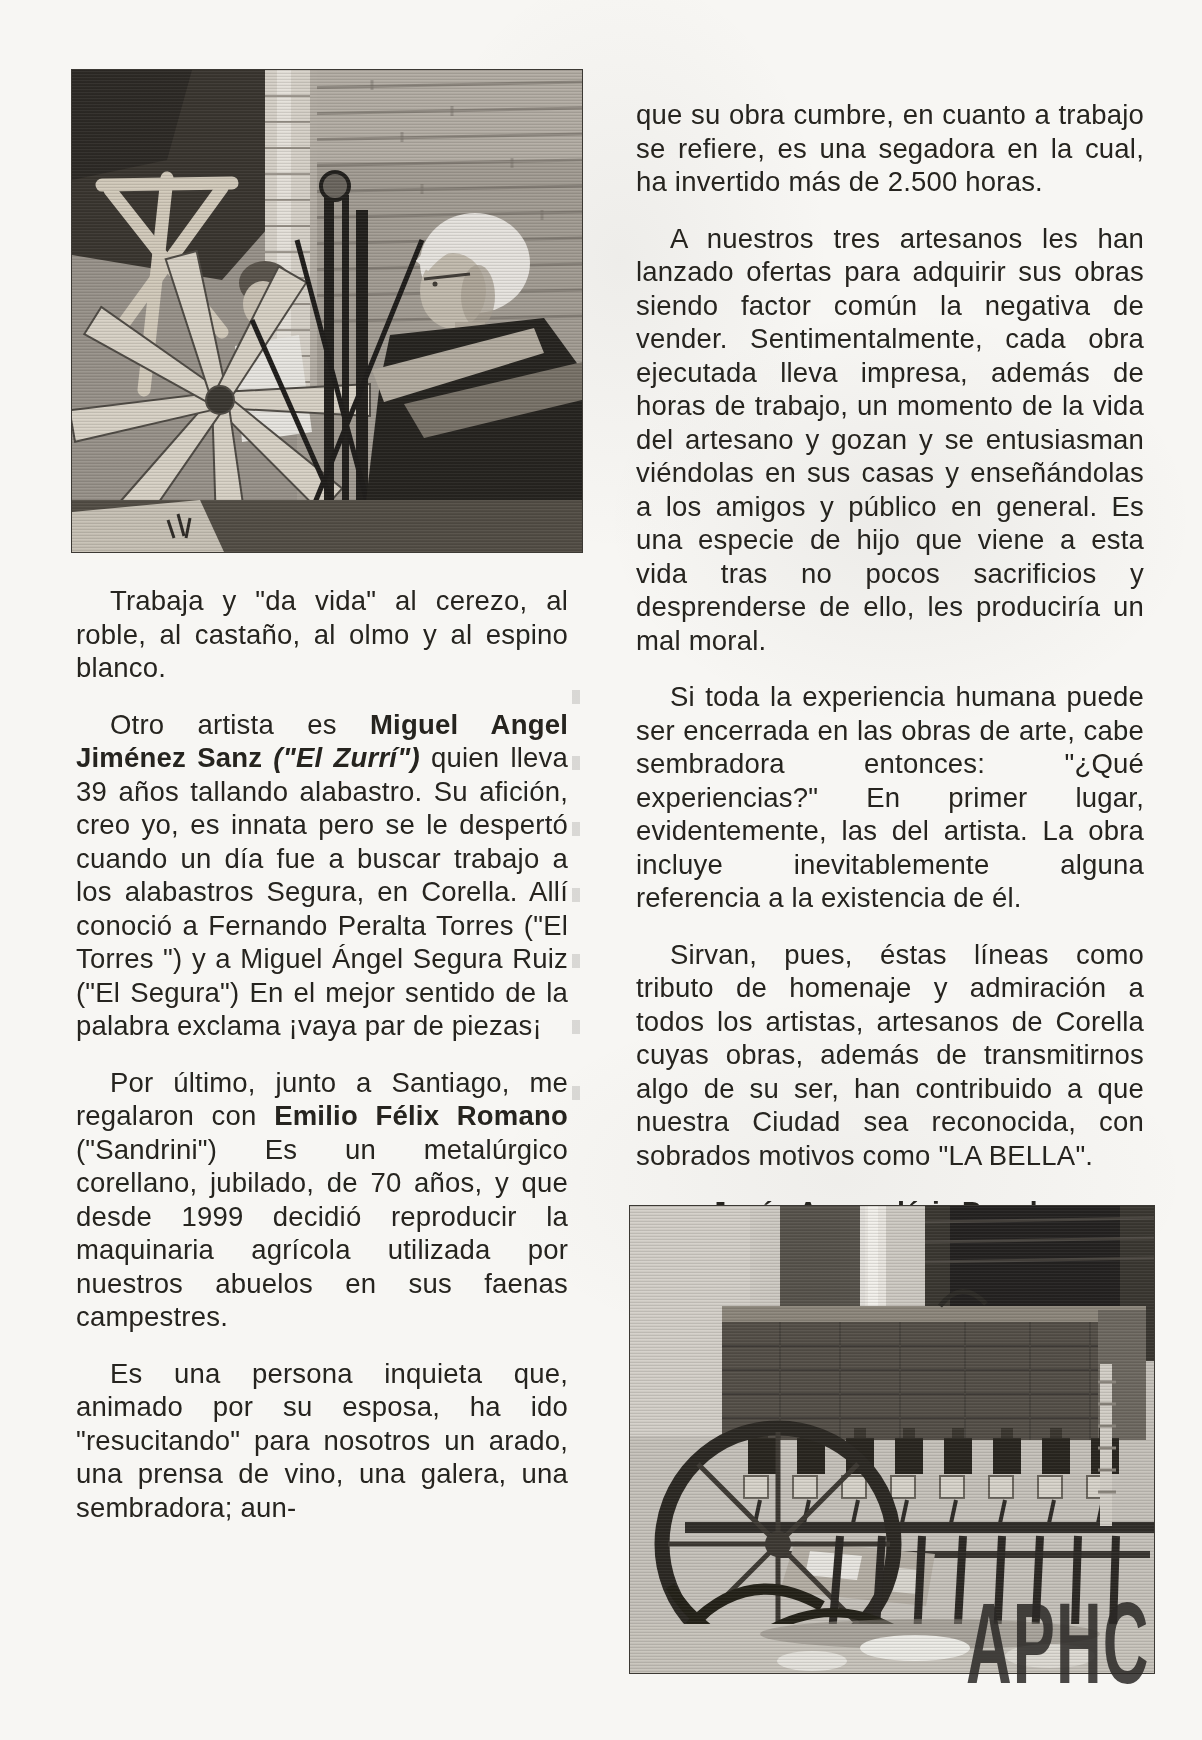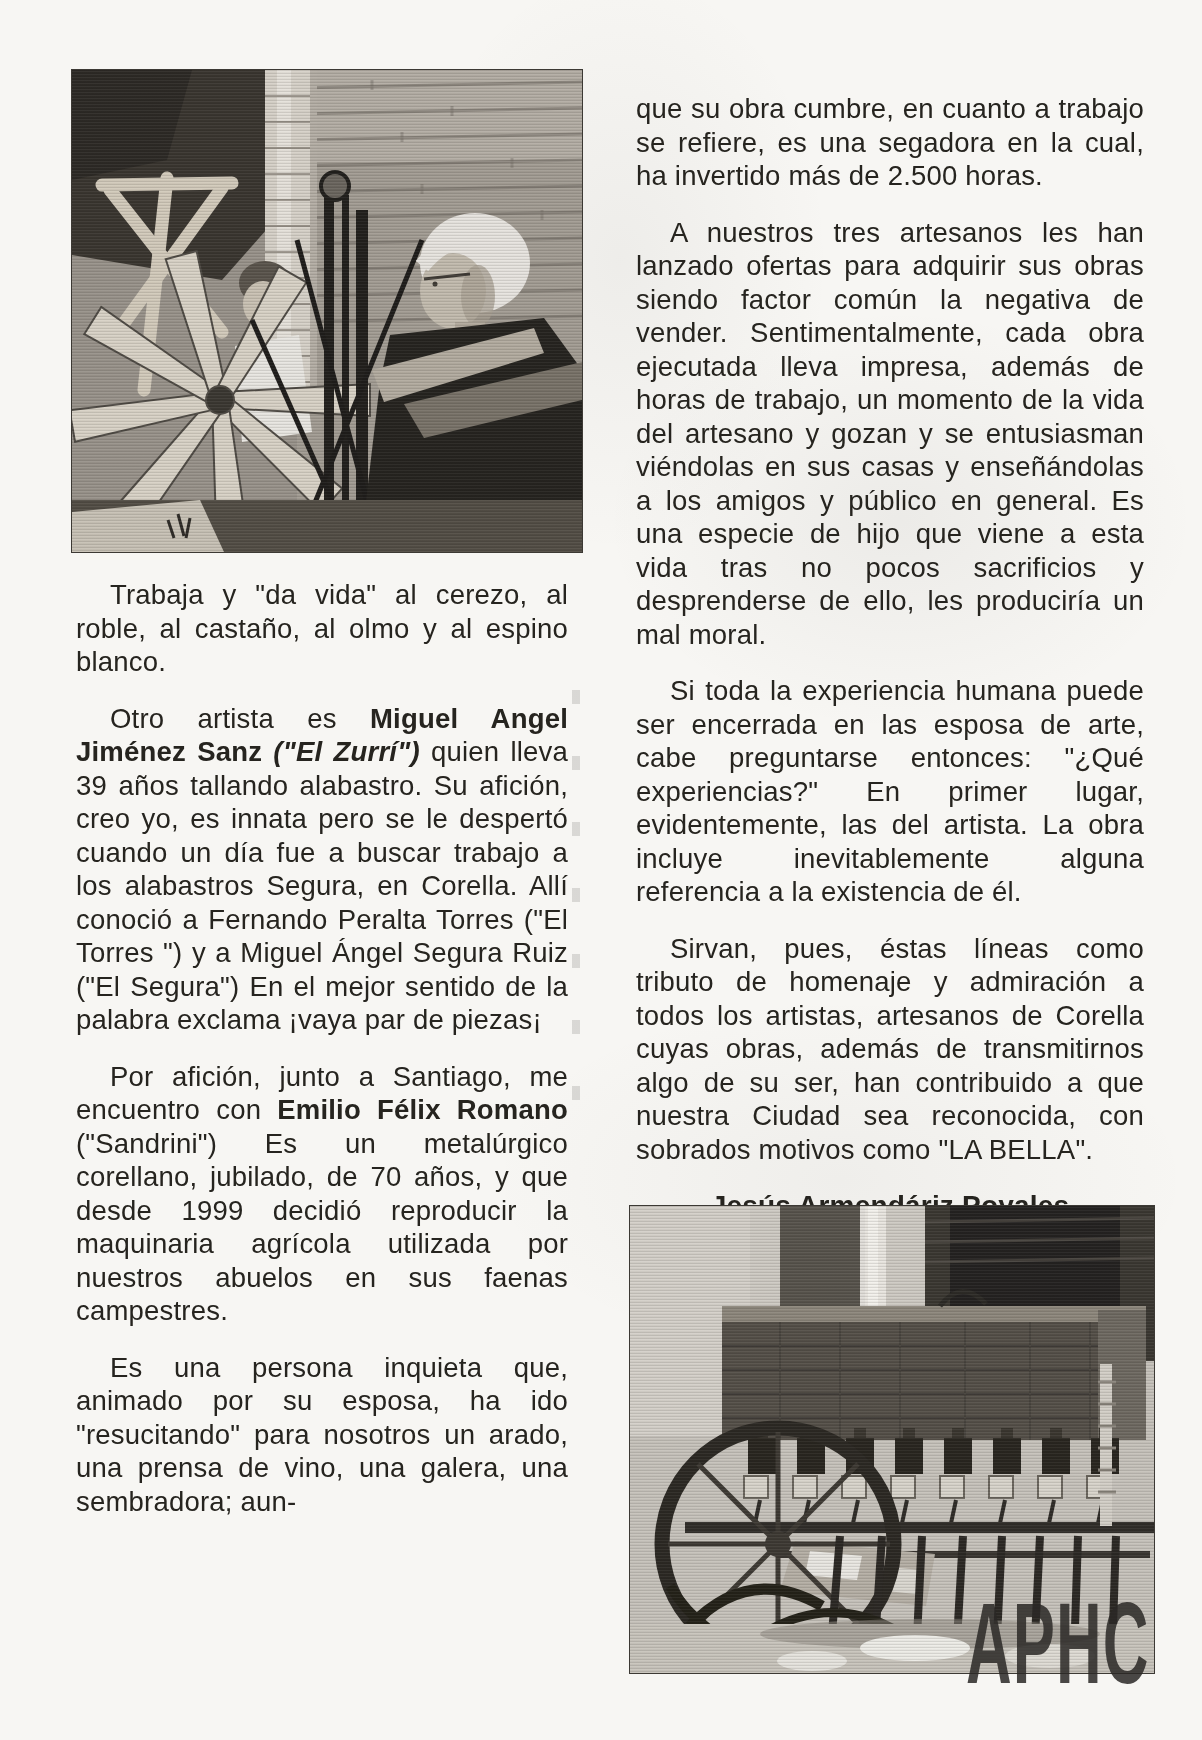--- a/index.html
+++ b/index.html
@@ -34,21 +34,21 @@
       rgba(25,23,20,0.03) 2px, rgba(25,23,20,0.03) 3px);
   }
   .col{
     position:absolute;
     font-size:27.5px;line-height:33.5px;
     text-align:justify;
     letter-spacing:0.2px;
   }
   .col-left{left:76px;top:574px;width:492px;}
   .col-right{left:636px;top:88px;width:508px;}
-  .para{margin:4px 0 23px 0;}
+  .para{margin:10px 0 23px 0;}
   .para.indent{text-indent:34px;}
   .b{font-weight:bold;}
   .i{font-style:italic;}
   .signature{
     margin:6px 0 0 0;
     font-weight:bold;
     text-align:center;
     text-indent:0;
     font-size:28px;
   }
@@ -178,28 +178,28 @@
         <line x1="118" y1="448" x2="114" y2="468"></line>
         <line x1="96" y1="450" x2="102" y2="468"></line>
       </g>
     </svg>
     <div class="scanlines"></div>
   </div>
 
   <div class="col col-left">
     <p class="para indent"><span>Trabaja y "da vida" al cerezo, al roble, al castaño, al olmo y al espino blanco.</span></p>
     <p class="para indent"><span>Otro artista es </span><span class="b">Miguel Angel Jiménez Sanz</span><span> </span><span class="b i">("El Zurrí")</span><span> quien lleva 39 años tallando alabastro. Su afición, creo yo, es innata pero se le despertó cuando un día fue a buscar trabajo a los alabastros Segura, en Corella. Allí conoció a Fernando Peralta Torres ("El Torres ") y a Miguel Ángel Segura Ruiz ("El Segura") En el mejor sentido de la palabra exclama ¡vaya par de piezas¡</span></p>
-    <p class="para indent"><span>Por afición, junto a Santiago, me encuentro con </span><span class="b">Emilio Félix Romano</span><span> ("Sandrini") Es un metalúrgico corellano, jubilado, de 70 años, y que desde 1999 decidió reproducir la maquinaria agrícola utilizada por nuestros abuelos en sus faenas campestres.</span></p>
+    <p class="para indent"><span>Por último, junto a Santiago, me regalaron con </span><span class="b">Emilio Félix Romano</span><span> ("Sandrini") Es un metalúrgico corellano, jubilado, de 70 años, y que desde 1999 decidió reproducir la maquinaria agrícola utilizada por nuestros abuelos en sus faenas campestres.</span></p>
     <p class="para indent"><span>Es una persona inquieta que, animado por su esposa, ha ido "resucitando" para nosotros un arado, una prensa de vino, una galera, una sembradora; aun-</span></p>
   </div>
 
   <div class="col col-right">
     <p class="para"><span>que su obra cumbre, en cuanto a trabajo se refiere, es una segadora en la cual, ha invertido más de 2.500 horas.</span></p>
     <p class="para indent"><span>A nuestros tres artesanos les han lanzado ofertas para adquirir sus obras siendo factor común la negativa de vender. Sentimentalmente, cada obra ejecutada lleva impresa, además de horas de trabajo, un momento de la vida del artesano y gozan y se entusiasman viéndolas en sus casas y enseñándolas a los amigos y público en general. Es una especie de hijo que viene a esta vida tras no pocos sacrificios y desprenderse de ello, les produciría un mal moral.</span></p>
-    <p class="para indent"><span>Si toda la experiencia humana puede ser encerrada en las esposa de arte, cabe preguntarse entonces: "¿Qué experiencias?" En primer lugar, evidentemente, las del artista. La obra incluye inevitablemente alguna referencia a la existencia de él.</span></p>
+    <p class="para indent"><span>Si toda la experiencia humana puede ser encerrada en las obras de arte, cabe sembradora entonces: "¿Qué experiencias?" En primer lugar, evidentemente, las del artista. La obra incluye inevitablemente alguna referencia a la existencia de él.</span></p>
     <p class="para indent"><span>Sirvan, pues, éstas líneas como tributo de homenaje y admiración a todos los artistas, artesanos de Corella cuyas obras, además de transmitirnos algo de su ser, han contribuido a que nuestra Ciudad sea reconocida, con sobrados motivos como "LA BELLA".</span></p>
     <p class="signature">Jesús Armendáriz Poyales</p>
   </div>
 
   <div class="bleed"></div>
 
   <div class="photo photo-bottom">
     <svg width="524" height="467" viewBox="0 0 524 467" xmlns="http://www.w3.org/2000/svg">
       <rect x="0" y="0" width="524" height="467" fill="#c6c2bb"></rect>
       <rect x="0" y="0" width="300" height="230" fill="#cecac3"></rect>

